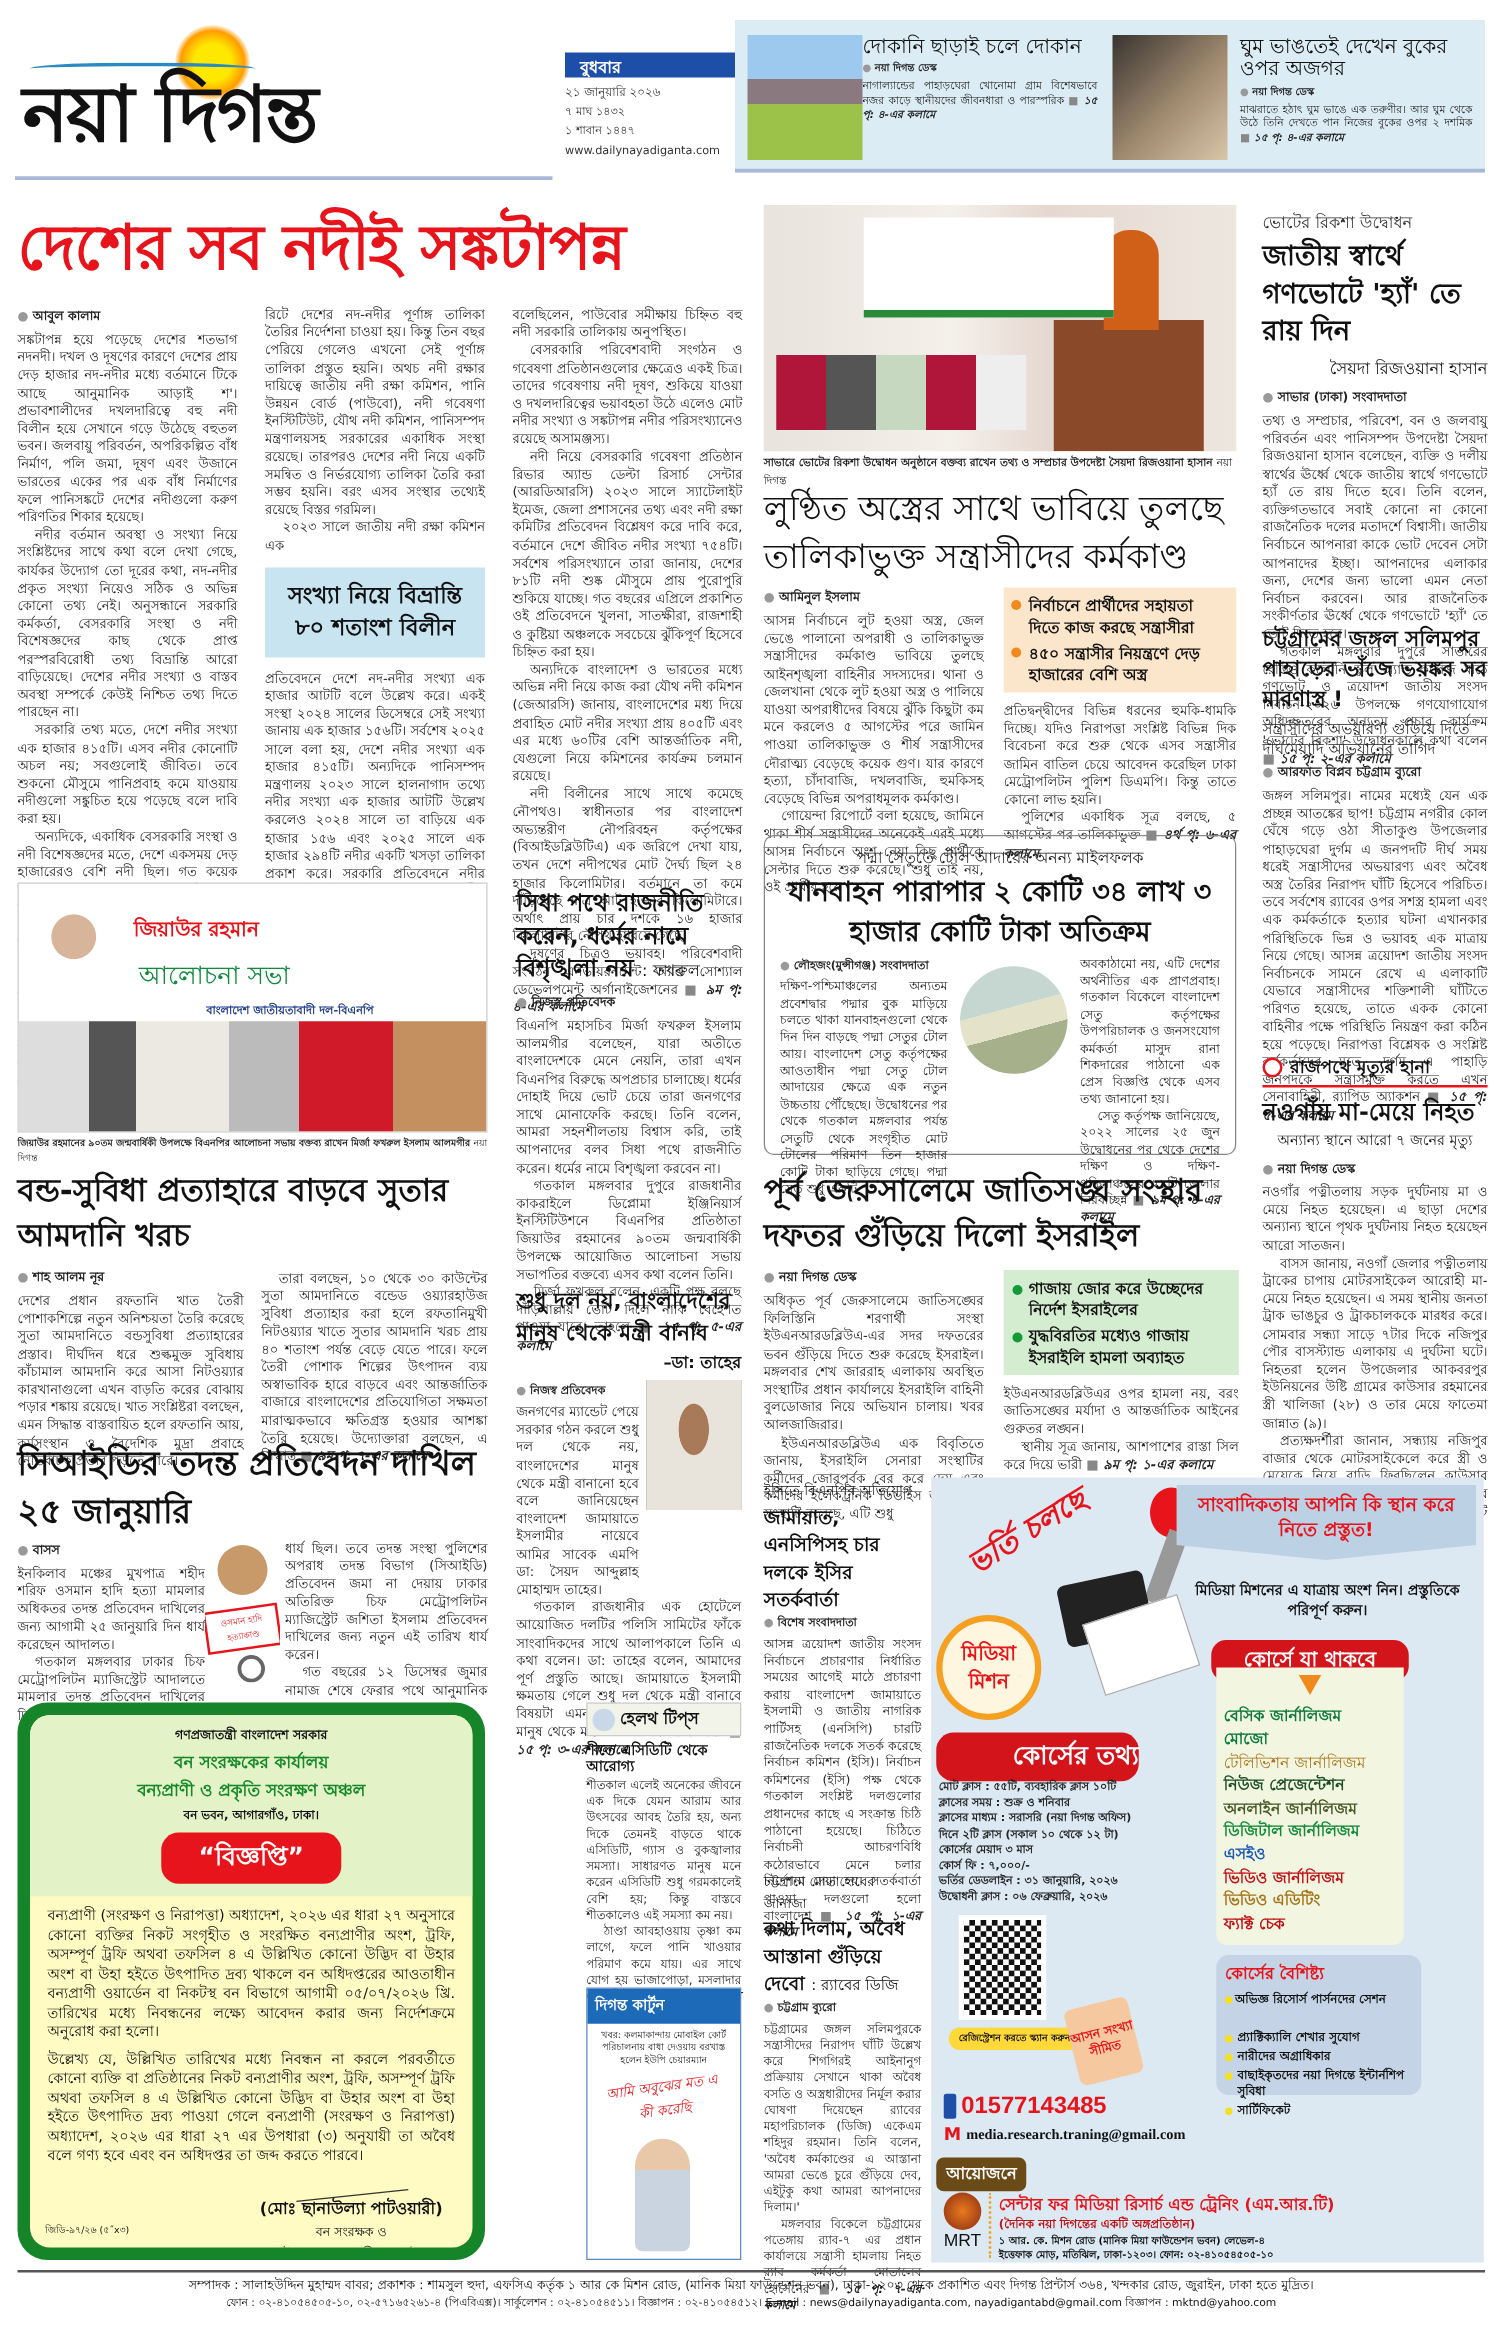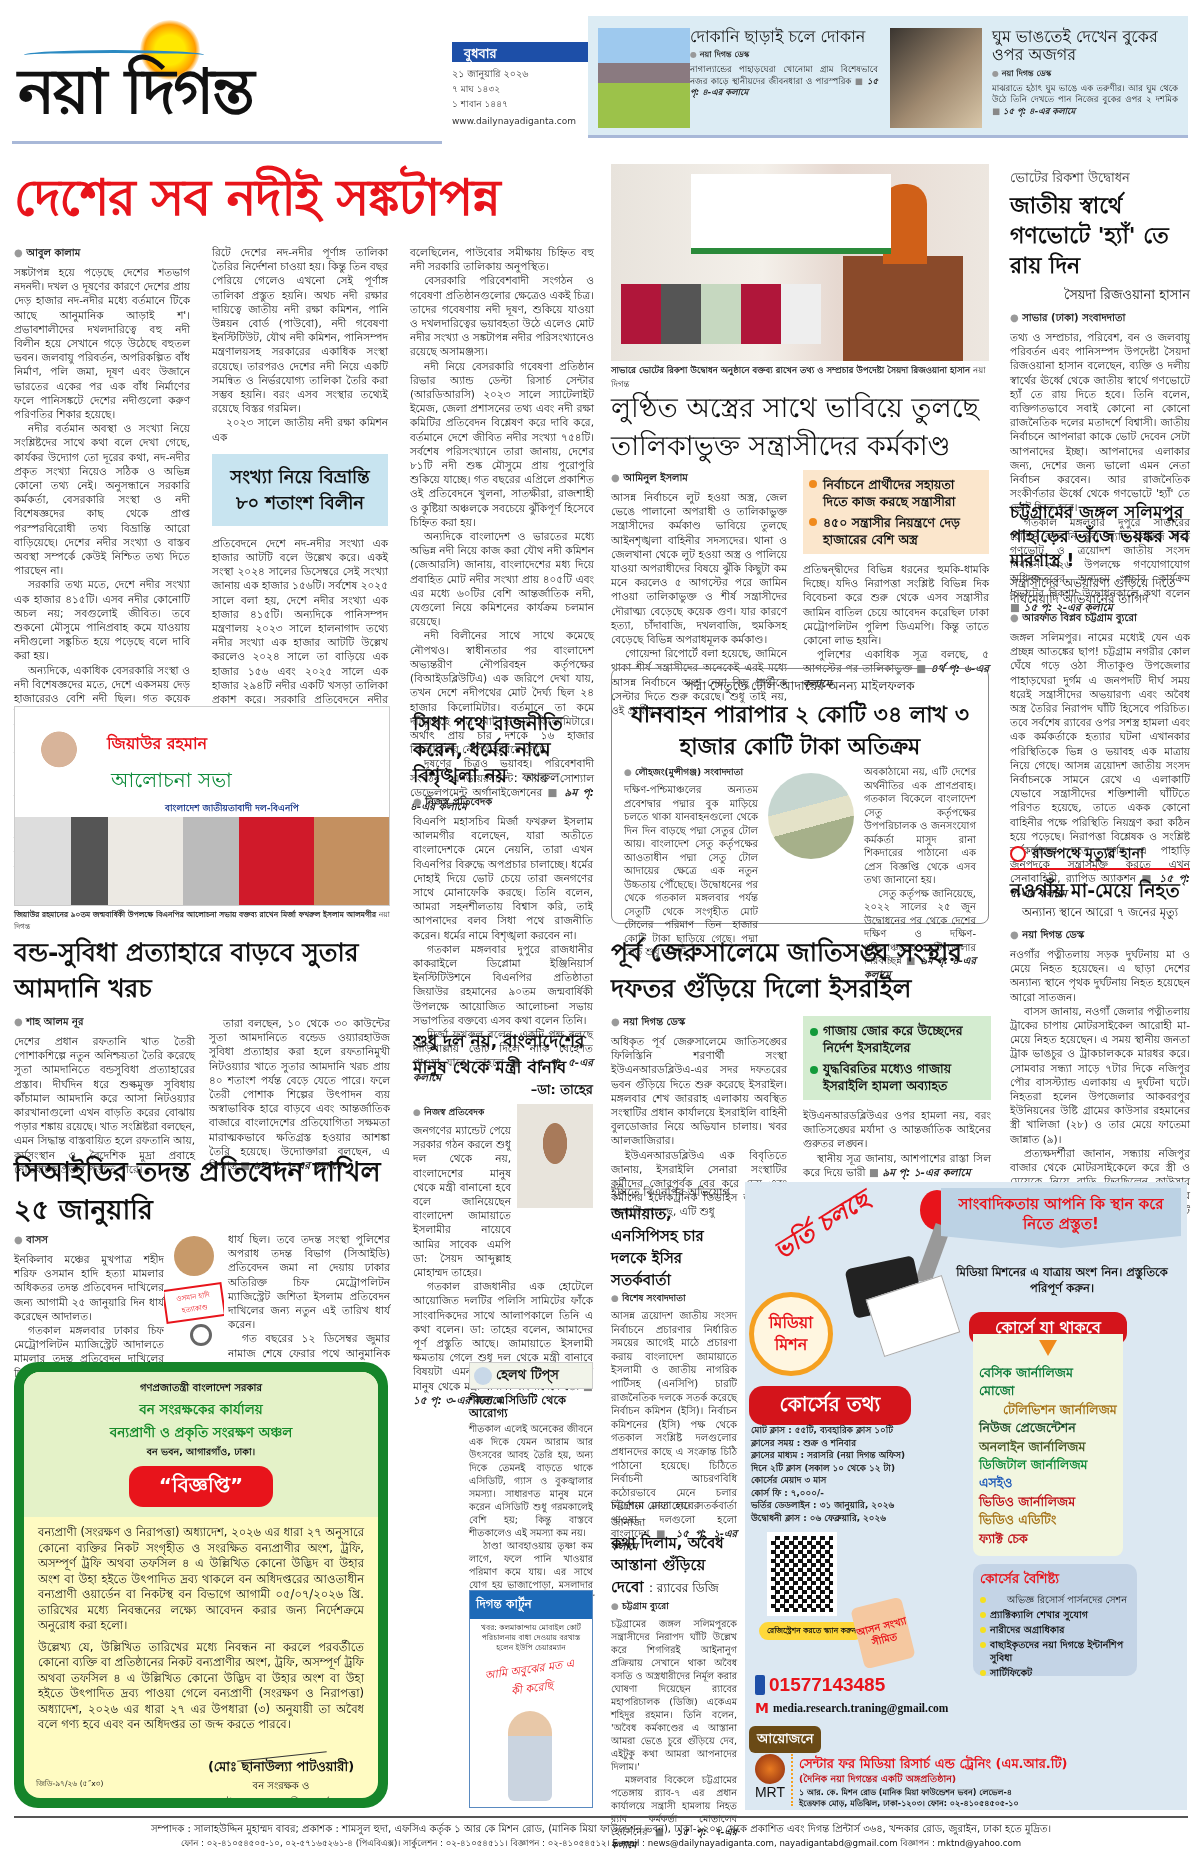--- a/index.html
+++ b/index.html
@@ -290,21 +290,21 @@
 
 <div class="abs" style="left:745px;top:1182px;width:442px;height:628px;background:#dce8f2">
   <div style="position:absolute;left:24px;top:24px;font-size:24px;font-weight:bold;color:#e8141b;transform:rotate(-32deg);font-style:italic">ভর্তি চলছে</div>
   <div style="position:absolute;left:175px;top:8px;width:34px;height:40px;border-radius:50%;background:#e8141b"></div>
   <div style="position:absolute;left:180px;top:42px;width:16px;height:60px;background:#999;transform:rotate(20deg)"></div>
   <div style="position:absolute;left:104px;top:80px;width:70px;height:50px;background:#222;border-radius:6px;transform:rotate(-12deg)"></div>
   <div style="position:absolute;left:128px;top:104px;width:80px;height:60px;background:#fff;border:1px solid #aaa;transform:rotate(-18deg)"></div>
   <div style="position:absolute;left:4px;top:110px;width:84px;height:84px;border-radius:50%;background:#fff6e0;border:5px solid #f5a020;display:flex;align-items:center;justify-content:center;text-align:center">
     <span style="font-size:16px;font-weight:bold;color:#e8141b;line-height:22px">মিডিয়া মিশন</span>
   </div>
-  <div style="position:absolute;left:4px;top:204px;width:162px;background:#d4141b;color:#fff;font-size:20px;font-weight:bold;text-align:center;border-radius:14px;padding:3px 0">কোর্সের তথ্য</div>
+  <div style="position:absolute;left:4px;top:204px;width:162px;background:#d4141b;color:#fff;font-size:20px;font-weight:bold;text-align:right;border-radius:14px;padding:3px 0">কোর্সের তথ্য</div>
   <div style="position:absolute;left:6px;top:242px;width:180px;font-size:8.8px;line-height:12.5px;font-weight:bold;color:#222">
     <div>মোট ক্লাস : ৫৫টি, ব্যবহারিক ক্লাস ১০টি</div>
     <div>ক্লাসের সময় : শুক্র ও শনিবার</div>
     <div>ক্লাসের মাধ্যম : সরাসরি (নয়া দিগন্ত অফিস)</div>
     <div>দিনে ২টি ক্লাস (সকাল ১০ থেকে ১২ টা)</div>
     <div>কোর্সের মেয়াদ ৩ মাস</div>
     <div>কোর্স ফি : ৭,০০০/-</div>
     <div>ভর্তির ডেডলাইন : ৩১ জানুয়ারি, ২০২৬</div>
     <div>উদ্বোধনী ক্লাস : ০৬ ফেব্রুয়ারি, ২০২৬</div>
   </div>
@@ -334,34 +334,34 @@
   <div style="position:absolute;left:196px;top:6px;width:240px;background:#bcd2e4;padding:6px 8px 14px;clip-path:polygon(0 0,100% 0,100% 80%,50% 100%,0 80%)">
     <div style="font-size:15px;font-weight:bold;color:#e8141b;text-align:center;line-height:20px">সাংবাদিকতায় আপনি কি স্থান করে নিতে প্রস্তুত!</div>
   </div>
   <div style="position:absolute;left:210px;top:82px;width:214px;text-align:center;font-size:11.5px;font-weight:bold;line-height:16px">মিডিয়া মিশনের এ যাত্রায় অংশ নিন। প্রস্তুতিকে পরিপূর্ণ করুন।</div>
   <div style="position:absolute;left:224px;top:130px;width:158px;background:#d4141b;color:#fff;font-size:16px;font-weight:bold;text-align:center;border-radius:12px;padding:3px 0">কোর্সে যা থাকবে</div>
   <div style="position:absolute;left:228px;top:152px;width:150px;height:222px;background:#f2f6e0;padding:30px 6px 0;border-radius:0 0 8px 8px">
     <div style="position:absolute;left:66px;top:6px;width:0;height:0;border-left:9px solid transparent;border-right:9px solid transparent;border-top:16px solid #f08a1c"></div>
     <div id="course-list">
         <div style="font-size: 12.5px; font-weight: bold; line-height: 18.4px; color: rgb(13, 122, 58);">বেসিক জার্নালিজম</div>
         <div style="font-size: 12.5px; font-weight: bold; line-height: 18.4px; color: rgb(13, 122, 58);">মোজো</div>
-        <div style="font-size: 12.5px; font-weight: bold; line-height: 18.4px; color: rgb(166, 116, 26); margin-left: 24px;">টেলিভিশন জার্নালিজম</div>
+        <div style="font-size: 12.5px; font-weight: normal; line-height: 18.4px; color: rgb(166, 116, 26);">টেলিভিশন জার্নালিজম</div>
         <div style="font-size: 12.5px; font-weight: bold; line-height: 18.4px; color: rgb(29, 77, 42);">নিউজ প্রেজেন্টেশন</div>
         <div style="font-size: 12.5px; font-weight: bold; line-height: 18.4px; color: rgb(74, 90, 42);">অনলাইন জার্নালিজম</div>
         <div style="font-size: 12.5px; font-weight: bold; line-height: 18.4px; color: rgb(17, 138, 58);">ডিজিটাল জার্নালিজম</div>
         <div style="font-size: 12.5px; font-weight: bold; line-height: 18.4px; color: rgb(29, 88, 184);">এসইও</div>
         <div style="font-size: 12.5px; font-weight: bold; line-height: 18.4px; color: rgb(192, 20, 27);">ভিডিও জার্নালিজম</div>
         <div style="font-size: 12.5px; font-weight: bold; line-height: 18.4px; color: rgb(166, 116, 26);">ভিডিও এডিটিং</div>
         <div style="font-size: 12.5px; font-weight: bold; line-height: 18.4px; color: rgb(192, 20, 27);">ফ্যাক্ট চেক</div>
       </div>
   </div>
   <div style="position:absolute;left:228px;top:382px;width:164px;height:112px;background:#c4d4e6;border-radius:10px;padding:5px 7px">
     <div style="font-size:13px;font-weight:bold;color:#e8141b;margin-bottom:3px">কোর্সের বৈশিষ্ট্য</div>
     <div id="features-list">
-        <div style="font-size: 9.5px; font-weight: normal; line-height: 13px; padding-left: 27px; position: relative; margin-bottom: 2px;"><span style="position: absolute; left: 0px; top: 4px; width: 6px; height: 6px; border-radius: 50%; background: rgb(245, 224, 32);"></span>অভিজ্ঞ রিসোর্স পার্সনদের সেশন</div>
+        <div style="font-size: 9.5px; font-weight: bold; line-height: 13px; padding-left: 8px; position: relative; margin-bottom: 18px;"><span style="position: absolute; left: 0px; top: 4px; width: 6px; height: 6px; border-radius: 50%; background: rgb(245, 224, 32);"></span>অভিজ্ঞ রিসোর্স পার্সনদের সেশন</div>
         <div style="font-size: 9.5px; font-weight: bold; line-height: 13px; padding-left: 10px; position: relative; margin-bottom: 2px;"><span style="position: absolute; left: 0px; top: 4px; width: 6px; height: 6px; border-radius: 50%; background: rgb(245, 224, 32);"></span>প্র্যাক্টিক্যালি শেখার সুযোগ</div>
         <div style="font-size: 9.5px; font-weight: bold; line-height: 13px; padding-left: 10px; position: relative; margin-bottom: 2px;"><span style="position: absolute; left: 0px; top: 4px; width: 6px; height: 6px; border-radius: 50%; background: rgb(245, 224, 32);"></span>নারীদের অগ্রাধিকার</div>
         <div style="font-size: 9.5px; font-weight: bold; line-height: 13px; padding-left: 10px; position: relative; margin-bottom: 2px;"><span style="position: absolute; left: 0px; top: 4px; width: 6px; height: 6px; border-radius: 50%; background: rgb(245, 224, 32);"></span>বাছাইকৃতদের নয়া দিগন্তে ইন্টার্নশিপ সুবিধা</div>
         <div style="font-size: 9.5px; font-weight: bold; line-height: 13px; padding-left: 10px; position: relative; margin-bottom: 2px;"><span style="position: absolute; left: 0px; top: 4px; width: 6px; height: 6px; border-radius: 50%; background: rgb(245, 224, 32);"></span>সার্টিফিকেট</div>
       </div>
   </div>
 </div>
 
 <div class="abs" style="left:14px;top:1816px;width:1174px;height:2px;background:#555"></div>
 <div class="abs" style="left:14px;top:1822px;width:1174px;text-align:center">

